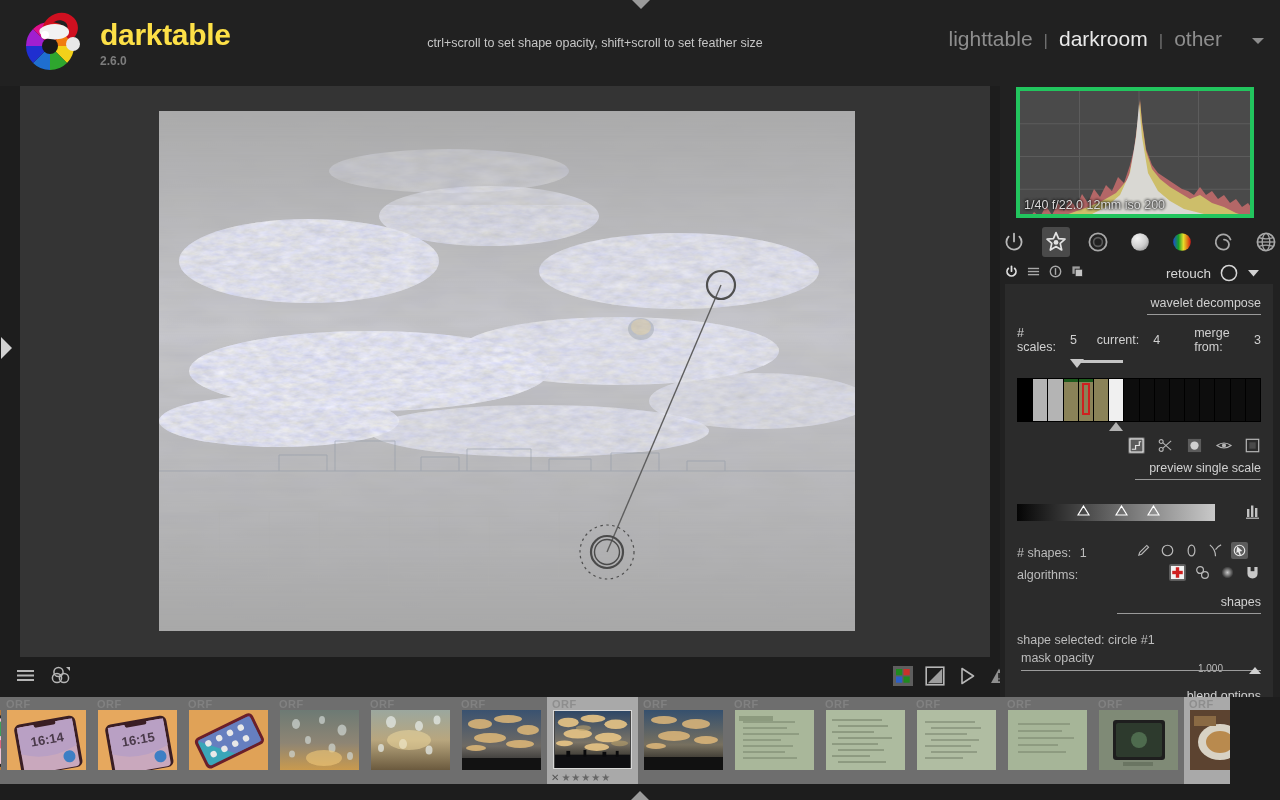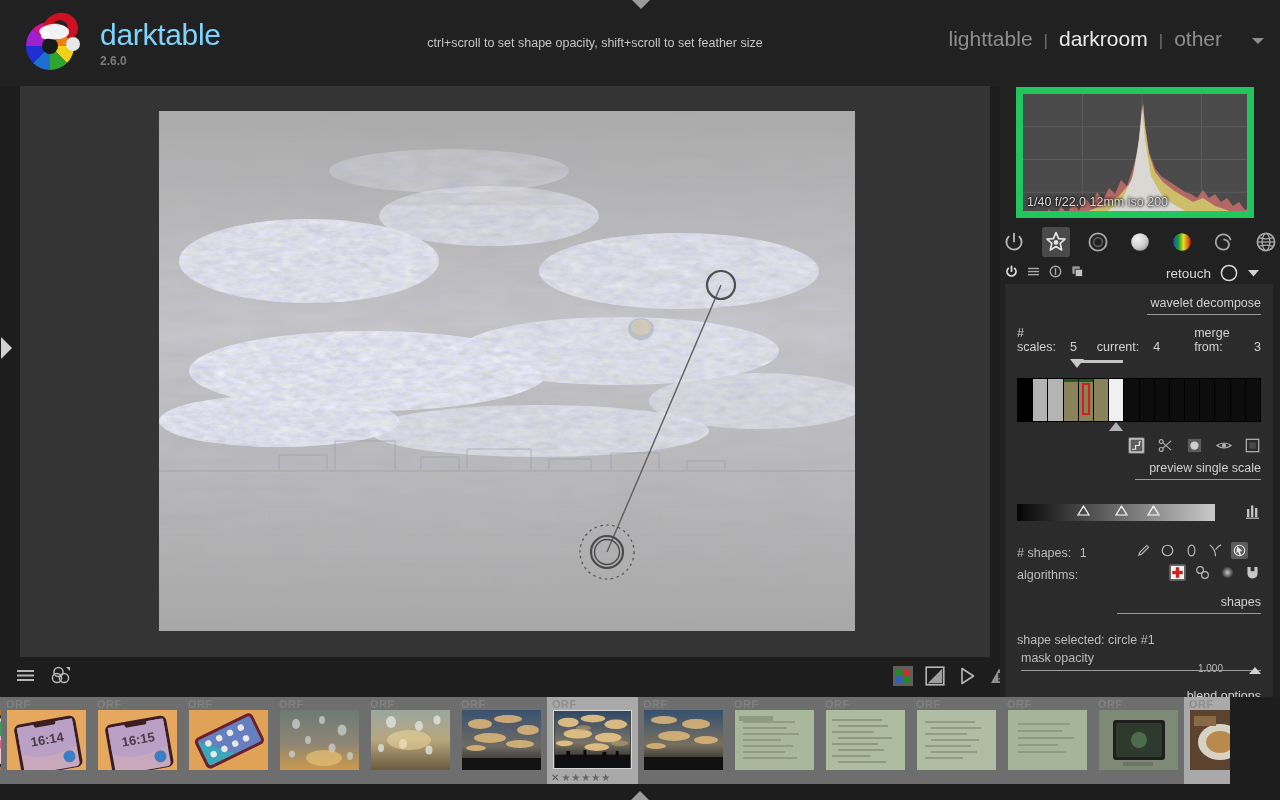--- a/index.html
+++ b/index.html
@@ -17,21 +17,21 @@
     position: absolute; left: 0; top: 0; width: 1280px; height: 86px;
     background: #212121;
   }
   #logo-wrap {
     position: absolute; left: 20px; top: 8px;
     display: flex; align-items: center; gap: 12px;
   }
   #logo-mark { width: 68px; height: 68px; position: relative; }
   #brand-block { position: relative; top: 2px; }
   #brand-name {
-    font-size: 30px; font-weight: normal; color: #7dd3fc;
+    font-size: 30px; font-weight: bold; color: #fde047;
     letter-spacing: -0.3px; line-height: 1;
   }
   #brand-version {
     font-size: 12px; color: #7c7c7c; margin-top: 4px; font-weight: bold;
   }
   #hint-text {
     position: absolute; left: 0; top: 36px; width: 1190px;
     text-align: center; font-size: 12.5px; color: #c6c6c6;
   }
   #viewnav {
@@ -97,21 +97,21 @@
   }
   .tb-icon { cursor: pointer; display: block; }
 
   
   #right-panel {
     position: absolute; left: 1000px; top: 86px; width: 280px; height: 611px;
     background: #212121;
   }
   #histogram {
     position: absolute; left: 16px; top: 1px; width: 238px; height: 131px;
-    background: #4a4a4a; border: 7px solid #22c55e;
+    background: #4a4a4a; border: 4px solid #22c55e;
     overflow: hidden;
   }
   #histogram-exif {
     position: absolute; left: 4px; bottom: 2px;
     font-size: 12.5px; color: #d8d8d8;
     text-shadow: 0 0 3px #000, 0 0 3px #000;
   }
   #module-groups {
     position: absolute; left: 0; top: 138px; width: 280px; height: 36px;
     display: flex; align-items: center; justify-content: center; gap: 14px;
@@ -592,21 +592,21 @@
       </div>
     </div>
 
     <div id="module-body">
 
       <div class="sec-title-row" style="margin-top:8px;">
         <div class="sec-title">wavelet decompose</div>
         <div class="sec-rule short"></div>
       </div>
 
-      <div class="field-row" style="margin:14px 12px 0 12px; gap:14px;align-items:flex-end;">
+      <div class="field-row" style="margin:14px 12px 0 12px; gap:14px;">
         <span># scales:</span>
         <span>5</span>
         <span style="margin-left:6px">current:</span>
         <span>4</span>
         <span style="margin-left:20px">merge from:</span>
         <span>3</span>
       </div>
 
       <div style="position:relative;height:14px;margin:4px 12px 0 12px;">
         <div class="tri-marker tri-down" style="left:53px; top:1px;"></div>

